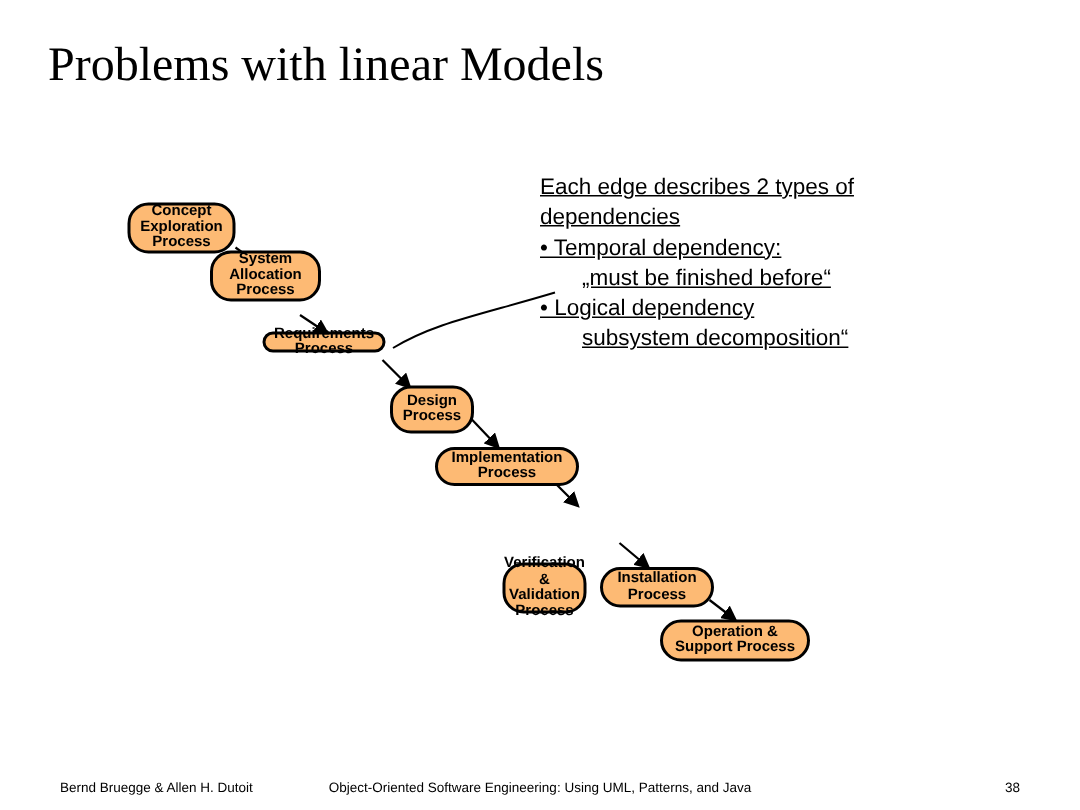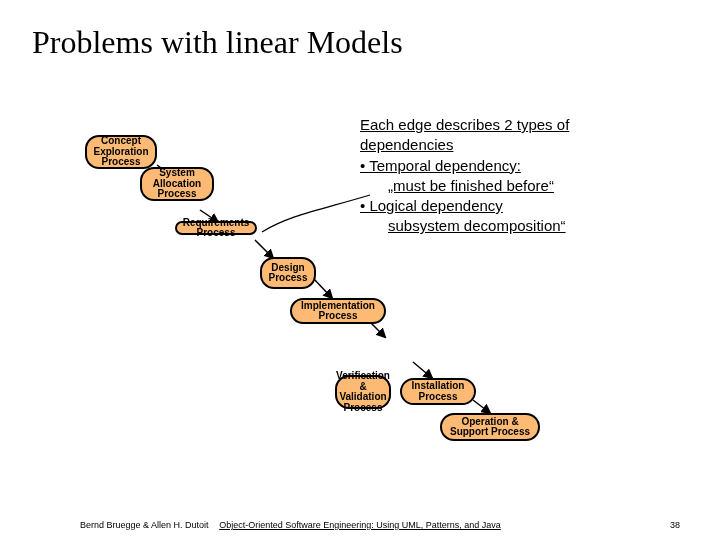--- a/index.html
+++ b/index.html
@@ -63,22 +63,22 @@
   .desc-line  { display: block; }
   .desc-indent1 { display: block; padding-left: 28px; }
 
   .footer {
     position: absolute;
     bottom: 20px;
     left: 0;
     width: 720px;
     font-size: 9px;
   }
-  .footer-left  { position: absolute; left: 40px; margin-left: 40px; }
-  .footer-center{ position: absolute; left: 0; right: 0; text-align: center; text-decoration: underline; }
+  .footer-left  { position: absolute; left: 40px; }
+  .footer-center{ position: absolute; left: 0; right: 0; text-align: center; }
   .footer-right { position: absolute; right: 40px; }
 
   svg.overlay {
     position: absolute;
     left: 0; top: 0;
     width: 720px; height: 540px;
     z-index: 1;
     pointer-events: none;
   }
 </style>

